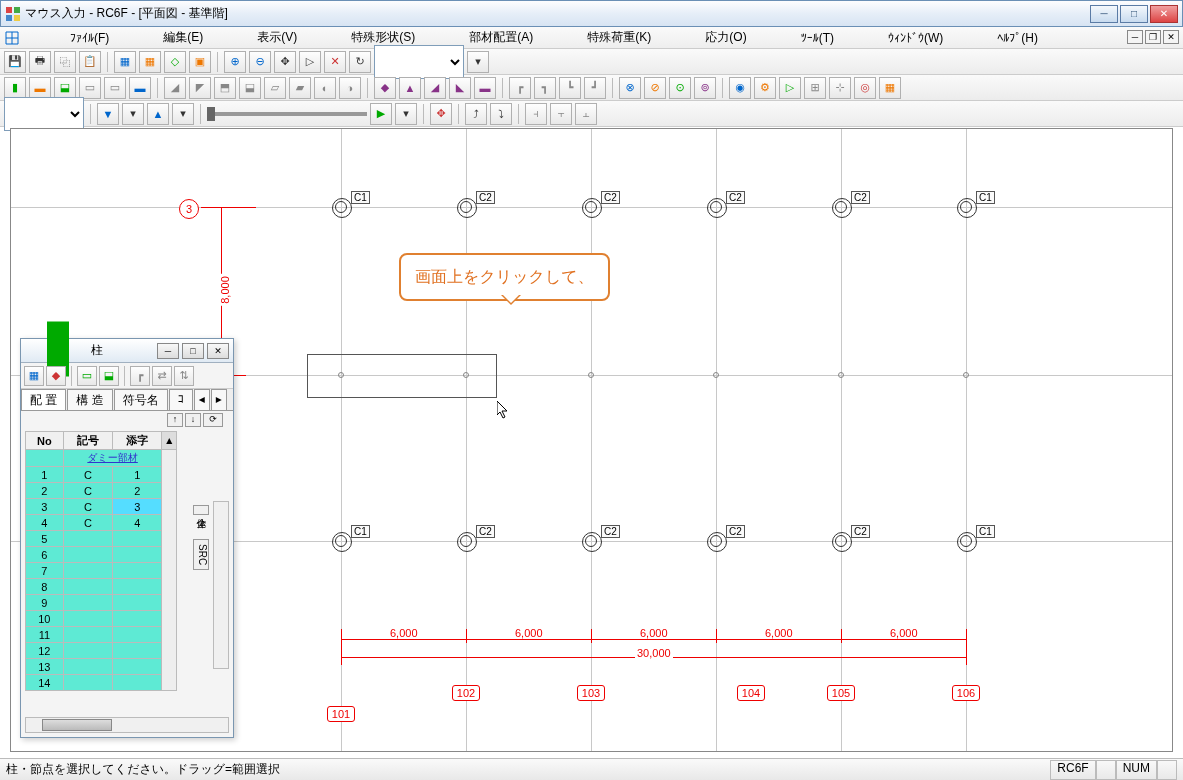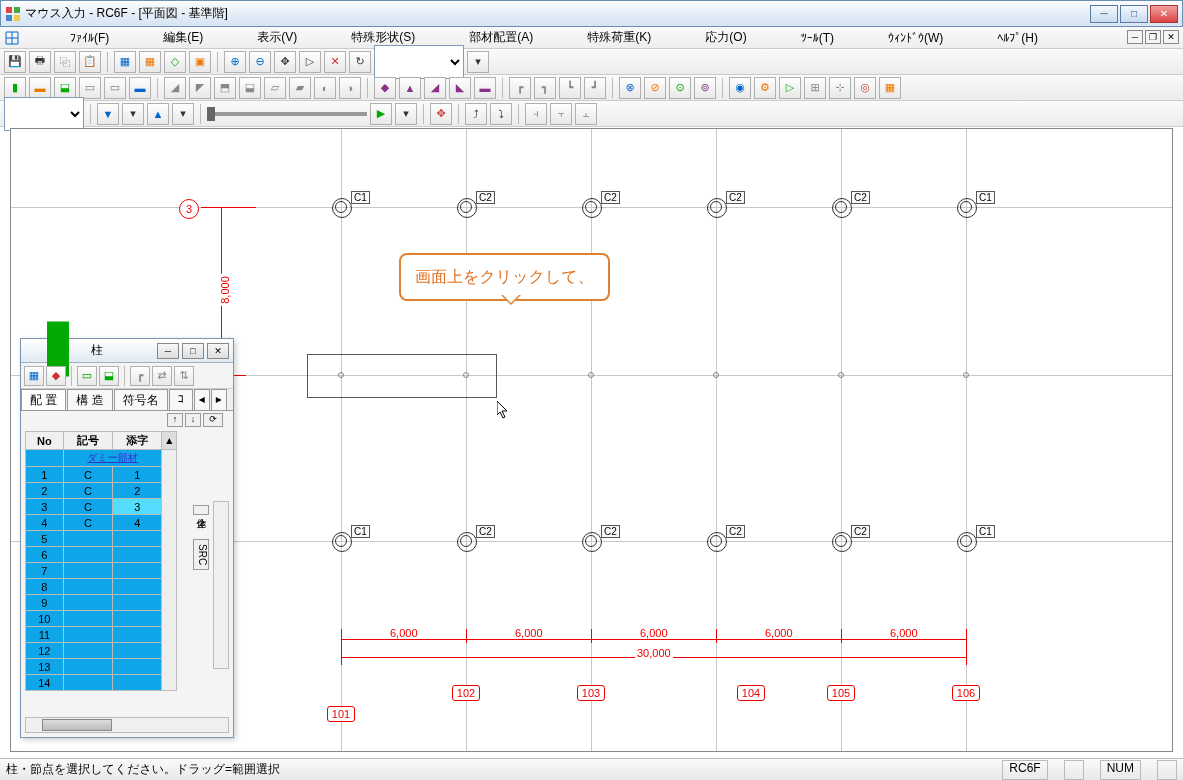--- a/index.html
+++ b/index.html
@@ -52,36 +52,36 @@
 .toolwin .twtitle { height: 24px; background: linear-gradient(#fff,#e0eaf4); border-bottom: 1px solid #a0b0c0; display: flex; align-items: center; padding: 0 4px; }
 .toolwin .twtitle span { flex: 1; }
 .toolwin .twbtns { display: flex; gap: 3px; }
 .toolwin .twbtn { width: 22px; height: 16px; border: 1px solid #888; background: linear-gradient(#f8f8f8,#ddd); font-size: 9px; display: flex; align-items: center; justify-content: center; cursor: pointer; }
 .toolwin .twtoolbar { height: 26px; display: flex; align-items: center; padding: 0 3px; gap: 2px; border-bottom: 1px solid #ccc; }
 .toolwin .twtabs { height: 22px; display: flex; border-bottom: 1px solid #999; background: #eee; }
 .twtab { padding: 2px 8px; border: 1px solid #999; border-bottom: none; background: #f8f8f8; margin-right: 1px; font-size: 12px; cursor: pointer; }
 .twtab.active { background: #fff; }
 .twtab.nav { width: 16px; padding: 2px 2px; text-align: center; }
 .twtable { width: 152px; margin: 4px; border-collapse: collapse; font-size: 11px; }
-.twtable th, .twtable td { border: 1px solid #bbb; padding: 1px 4px; height: 16px; text-align: center; background: #0ea5e9; }
+.twtable th, .twtable td { border: 1px solid #bbb; padding: 1px 4px; height: 16px; text-align: center; background: #5eead4; }
 .twtable th { background: #f0f0f0; }
 .twtable tr.sel td.selcell { background: #5df; }
 .twtable .dummy td { color: #33c; text-decoration: underline; font-size: 10px; }
 .sortbtns { display: flex; justify-content: flex-end; gap: 2px; padding: 2px 10px 0 0; }
 .sortbtn { width: 16px; height: 14px; border: 1px solid #999; background: #f0f0f0; font-size: 9px; text-align: center; cursor: pointer; }
 .vtab { position: absolute; right: 24px; top: 104px; width: 16px; border: 1px solid #999; background: #f0f0f0; font-size: 10px; text-align: center; writing-mode: vertical-rl; padding: 4px 0; cursor: pointer; }
 .vtab.first { top: 78px; }
 .vscroll { position: absolute; right: 4px; top: 74px; width: 16px; bottom: 28px; background: #f0f0f0; border: 1px solid #bbb; }
 .hscroll { position: absolute; left: 4px; right: 4px; bottom: 4px; height: 16px; background: #f0f0f0; border: 1px solid #bbb; }
 .hscroll .thumb { position: absolute; left: 16px; width: 70px; top: 1px; bottom: 1px; background: linear-gradient(#ddd,#bbb); border: 1px solid #888; }
 
 
 .statusbar { position: absolute; left: 0; right: 0; bottom: 0; height: 22px; background: linear-gradient(#fafafa,#e8e8e8); border-top: 1px solid #bbb; display: flex; align-items: center; padding: 0 6px; font-size: 12px; }
 .statusbar .spacer { flex: 1; }
-.statusbar .cell { border: 1px solid #bbb; padding: 0 6px; margin-left: 16px; height: 20px; line-height: 14px; }
+.statusbar .cell { border: 1px solid #bbb; padding: 0 6px; margin-left: 0; height: 20px; line-height: 14px; }
 
 .cursor-arrow { position: absolute; width: 12px; height: 18px; }
 .cursor-arrow svg { width: 100%; height: 100%; }
 
 
 .g-red { color:#c33; } .g-grn { color:#0a0; } .g-blu { color:#06c; } .g-org { color:#e70; } .g-prp { color:#838; } .g-gry { color:#888;}
 </style>
 </head>
 <body>
 

